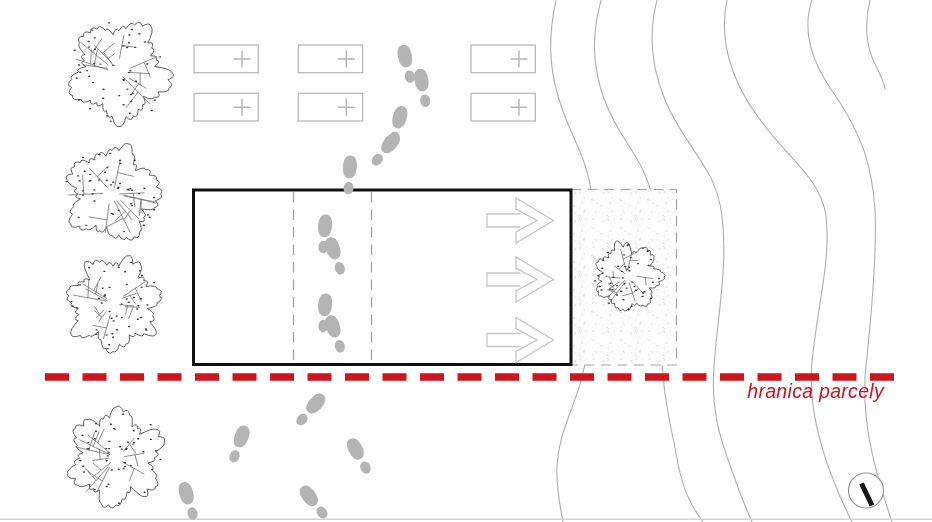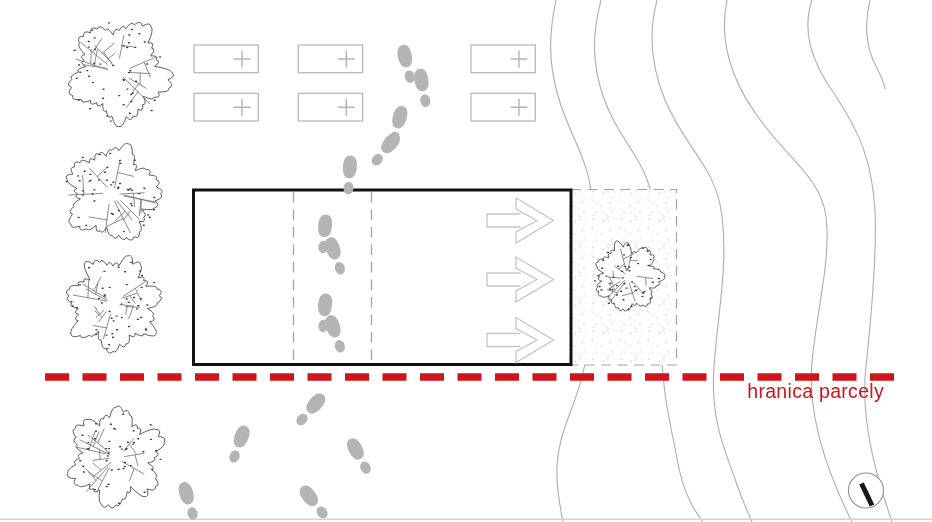--- a/index.html
+++ b/index.html
@@ -1,17 +1,17 @@
 <!DOCTYPE html>
 <html style="--background: #ffffff; --boundary-red: #ce141c; --contour-gray: #aeaeae; --footprint-gray: #b4b4b4; --parking-gray: #b5b5b5; --dashed-guide-gray: #a3a3a3; --arrow-gray: #c6c6c6; --building-outline: #111111; --tree-outline: #4d4d4d;"><head>
 <meta charset="utf-8">
 <style>
   html,body{margin:0;padding:0;background:#fff;}
   .stage{position:relative;width:932px;height:522px;background:var(--background,#ffffff);
-         overflow:hidden;font-family:"Liberation Sans",sans-serif;}
+         overflow:hidden;font-family:"Liberation Sans",sans-serif;font-style:italic;}
   svg{display:block;}
   .contour{fill:none;stroke:var(--contour-gray,#aeaeae);stroke-width:1.1;}
   .edge-line{stroke:#d3d3d3;stroke-width:1.4;}
   .parking-rect{fill:#ffffff;stroke:var(--parking-gray,#b5b5b5);stroke-width:1.2;}
   .plus{stroke:var(--parking-gray,#b5b5b5);stroke-width:1.4;fill:none;}
   .bld{fill:#ffffff;stroke:var(--building-outline,#111111);stroke-width:3;}
   .guide{stroke:var(--dashed-guide-gray,#a3a3a3);stroke-width:1.3;stroke-dasharray:10.5 7;fill:none;}
   .gravel-under{fill:#ffffff;}
   .gravel{fill:url(#stipple);stroke:var(--dashed-guide-gray,#a3a3a3);stroke-width:1.2;stroke-dasharray:10 6.5;}
   .arrow-body{stroke:var(--arrow-gray,#c6c6c6);stroke-width:1.3;fill:none;}

